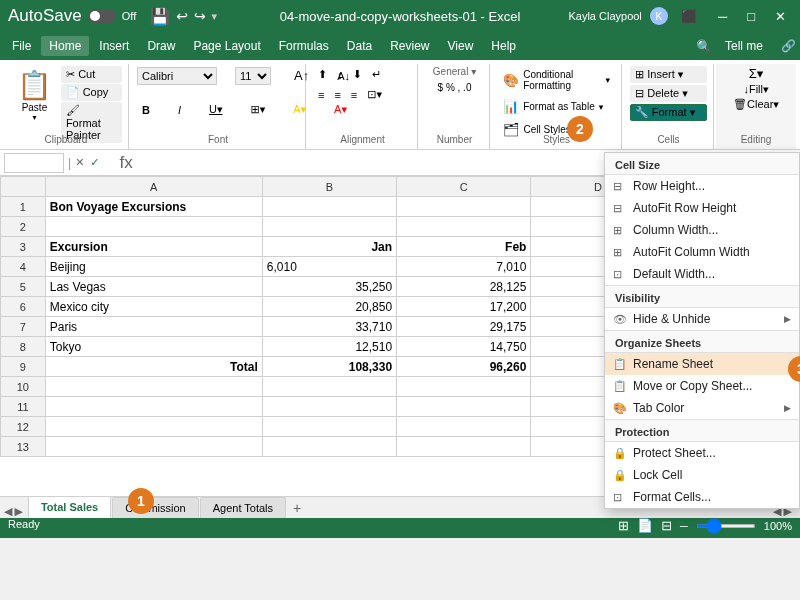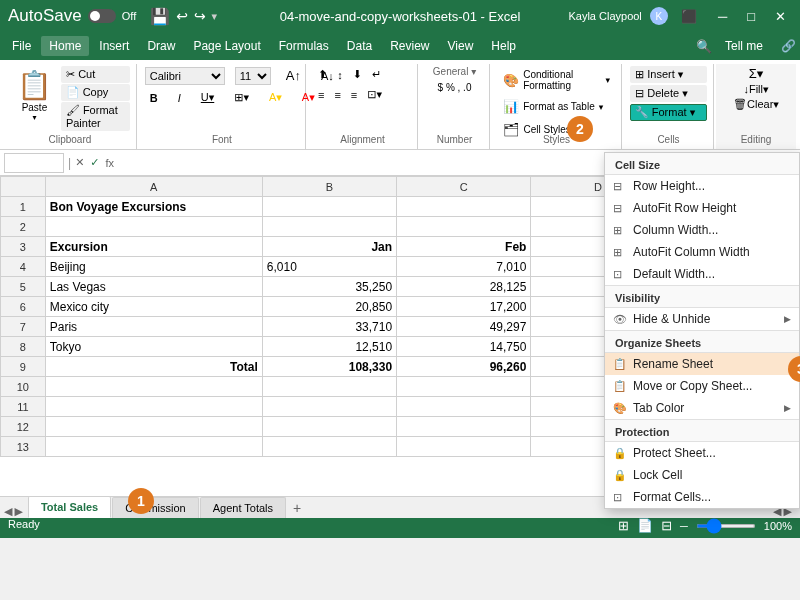--- a/index.html
+++ b/index.html
@@ -63,21 +63,21 @@
     }
     .ribbon-content { display: flex; flex: 1; align-items: flex-start; gap: 2px; padding-bottom: 16px; }
     .ribbon-btn-small { padding: 1px 4px; border-radius: 2px; border: 1px solid transparent; cursor: pointer; font-size: 11px; width: 100%; text-align: left; }
     .ribbon-col { display: flex; flex-direction: column; gap: 1px; }
 
     
     .paste-btn { display: flex; flex-direction: column; align-items: center; padding: 2px 6px; cursor: pointer; border-radius: 2px; border: 1px solid transparent; }
     .paste-icon { font-size: 28px; }
 
     
-    .font-row { display: flex; align-items: center; gap: 10px; margin-bottom: 2px; }
+    .font-row { display: flex; align-items: center; gap: 18px; margin-bottom: 14px; }
     .font-select { width: 80px; font-size: 11px; border: 1px solid #ccc; height: 18px; }
     .size-select { width: 36px; font-size: 11px; border: 1px solid #ccc; height: 18px; }
     .font-btn { border: 1px solid transparent; background: none; padding: 1px 4px; cursor: pointer; font-size: 11px; border-radius: 2px; }
     .bold { font-weight: bold; }
     .italic { font-style: italic; }
     .underline { text-decoration: underline; }
     .align-btn { border: 1px solid transparent; background: none; padding: 1px 3px; cursor: pointer; font-size: 11px; }
 
     
     .styles-btn { display: flex; align-items: center; gap: 4px; padding: 2px 4px; cursor: pointer; border-radius: 2px; border: 1px solid transparent; font-size: 11px; }
@@ -377,21 +377,21 @@
   </div>
 
   <div class="ribbon-group" style="min-width:90px;">
     <div class="ribbon-content" style="flex-direction:column;gap:2px;">
       <button class="ribbon-btn-small">
         <span style="font-size:11px;">⊞</span> <span>Insert</span> ▾
       </button>
       <button class="ribbon-btn-small">
         <span style="font-size:11px;">⊟</span> <span>Delete</span> ▾
       </button>
-      <button class="ribbon-btn-small" style="background:#14b8a6;border:1px solid #217346;border-radius:2px;">
+      <button class="ribbon-btn-small" style="background:#0f766e;border:1px solid #217346;border-radius:2px;">
         <span style="font-size:11px;">🔧</span> <span>Format</span> ▾
       </button>
     </div>
     <span class="ribbon-group-label">Cells</span>
   </div>
 
   <div class="ribbon-group editing-group" style="min-width:80px;">
     <div class="ribbon-content" style="flex-direction:column;gap:2px;align-items:center;">
       <div style="font-size:13px;">Σ▾</div>
       <div style="font-size:11px;">↓Fill▾</div>
@@ -400,21 +400,21 @@
     <span class="ribbon-group-label">Editing</span>
   </div>
 
 </div>
 
 <div id="formula-bar">
   <input id="name-box" value="" style="width: 60px; border: 1px solid rgb(204, 204, 204); height: 20px; font-size: 11px; padding: 0px 4px; text-align: center;">
   <span style="color:#999;font-size:12px;">|</span>
   <span style="color:#666;font-size:11px;cursor:pointer;">✕</span>
   <span style="color:#217346;font-size:11px;cursor:pointer;margin-left:2px;">✓</span>
-  <span style="color:#666;font-size:11px;cursor:pointer;margin-left:2px;">fx</span>
+  <span style="color:#666;font-size:17px;cursor:pointer;margin-left:16px;">fx</span>
   <input type="text" class="formula-input" style="flex: 1 1 0%; border: none; outline: none; font-size: 12px; padding: 0px 4px;">
 </div>
 
 <div id="grid-container" style="height: 320px; overflow: hidden; background: white;">
   <table class="grid">
     <colgroup>
       <col style="width:30px">
       <col style="width:105px">
       <col style="width:90px">
       <col style="width:90px">
@@ -477,21 +477,21 @@
           <td>Mexico city</td>
           <td style="text-align: right;">20,850</td>
           <td style="text-align: right;">17,200</td>
           <td style="text-align: right;">27,010</td>
           <td style="text-align: right;">65,060</td>
         </tr>
         <tr>
           <td class="row-num">7</td>
           <td>Paris</td>
           <td style="text-align: right;">33,710</td>
-          <td style="text-align: right;">49,297</td>
+          <td style="text-align: right;">29,175</td>
           <td style="text-align: right;">35,840</td>
           <td style="text-align: right;">98,725</td>
         </tr>
         <tr>
           <td class="row-num">8</td>
           <td>Tokyo</td>
           <td style="text-align: right;">12,510</td>
           <td style="text-align: right;">14,750</td>
           <td style="text-align: right;">11,490</td>
           <td style="text-align: right;">38,750</td>

